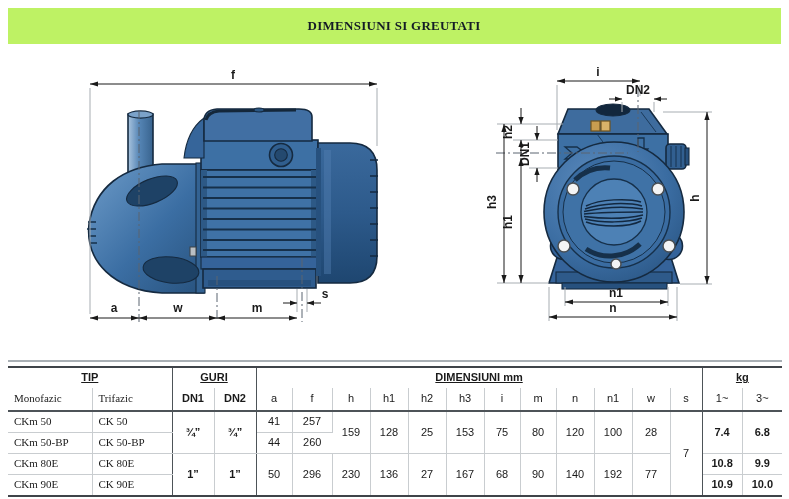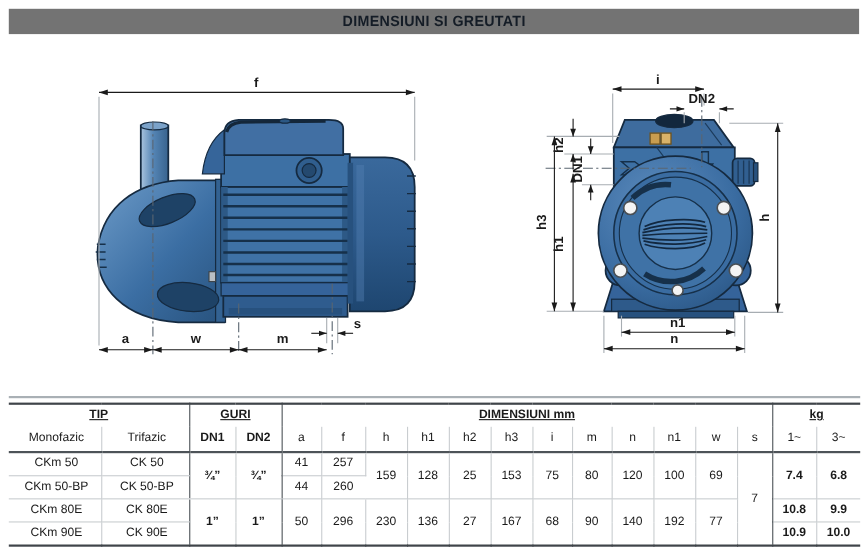--- a/index.html
+++ b/index.html
@@ -1,20 +1,20 @@
 <!DOCTYPE html>
 <html><head>
 <meta charset="utf-8">
 <style>
   html,body{margin:0;padding:0;background:#fff;}
   .page{position:relative;width:789px;height:499px;background:#ffffff;overflow:hidden;
         font-family:"Liberation Sans","DejaVu Sans",sans-serif;color:#1a1a1a;}
   
-  .title-bar{position:absolute;left:8px;top:8px;width:773px;height:23px;background:#737373;
-             display:flex;align-items:center;justify-content:center;}
+  .title-bar{position:absolute;left:8px;top:8px;width:773px;height:36px;background:#bef264;
+             display:flex;align-items:center;justify-content:center;font-family:Liberation Serif, serif;}
   .title-bar span{font-weight:bold;font-size:13.5px;letter-spacing:.3px;color:#141c26;transform:scaleX(.96);}
   
   .drawings{position:absolute;left:0;top:32px;}
   svg .dim{stroke:#1a1a1a;stroke-width:1;fill:none;}
   svg .ext{stroke:#a7adb2;stroke-width:1;fill:none;}
   svg .cl{stroke:#5a6570;stroke-width:1;fill:none;stroke-dasharray:9 3 2 3;}
   svg .ah{fill:#1a1a1a;stroke:none;}
   svg text.dlabel{font-family:"Liberation Sans","DejaVu Sans",sans-serif;font-size:12px;font-weight:bold;
                   fill:#1a1a1a;text-anchor:middle;}
   svg .ol{stroke:#152a40;stroke-width:1.6;}
@@ -24,21 +24,21 @@
               border-top:2px solid #a9b0b5;border-bottom:3px solid #a9b0b5;padding:4px 0 3px 0;}
   table{border-collapse:collapse;table-layout:fixed;width:774px;
         border-top:2px solid #3f4449;border-bottom:2px solid #3f4449;font-size:11px;color:#1a1a1a;}
   th,td{border-right:1px solid #c9cdd0;border-bottom:1px solid #c9cdd0;
         padding:0 3px;text-align:center;vertical-align:middle;height:20px;line-height:1.05;
         font-weight:normal;overflow:hidden;white-space:nowrap;}
   th:last-child,td:last-child{border-right:none;margin-left:11px;}
   tr.hrow1 th{border-bottom:none;font-weight:bold;height:20px;text-decoration:underline;}
   tr.hrow2 th{border-bottom:2px solid #4d5358;height:22px;}
   .gR{border-right:1.5px solid #4d5358 !important;}
-  .tl{text-align:center;padding-left:6px;}
+  .tl{text-align:left;padding-left:6px;font-family:Liberation Serif, serif;}
   .b{font-weight:bold;}
   .nob{border-bottom:none !important;}
 </style>
 </head>
 <body>
 
 <div class="page">
 
   <div class="title-bar">
     <span>DIMENSIUNI SI GREUTATI</span>
@@ -320,21 +320,21 @@
           <td>41</td>
           <td>257</td>
           <td rowspan="2">159</td>
           <td rowspan="2">128</td>
           <td rowspan="2">25</td>
           <td rowspan="2">153</td>
           <td rowspan="2">75</td>
           <td rowspan="2">80</td>
           <td rowspan="2">120</td>
           <td rowspan="2">100</td>
-          <td rowspan="2">69</td>
+          <td rowspan="2">28</td>
           <td class="gR nob" rowspan="4">7</td>
           <td class="b" rowspan="2">7.4</td>
           <td class="b" rowspan="2">6.8</td>
         </tr>
         <tr>
           <td class="tl">CKm 50-BP</td>
           <td class="tl gR">CK 50-BP</td>
           <td>44</td>
           <td>260</td>
         </tr>

